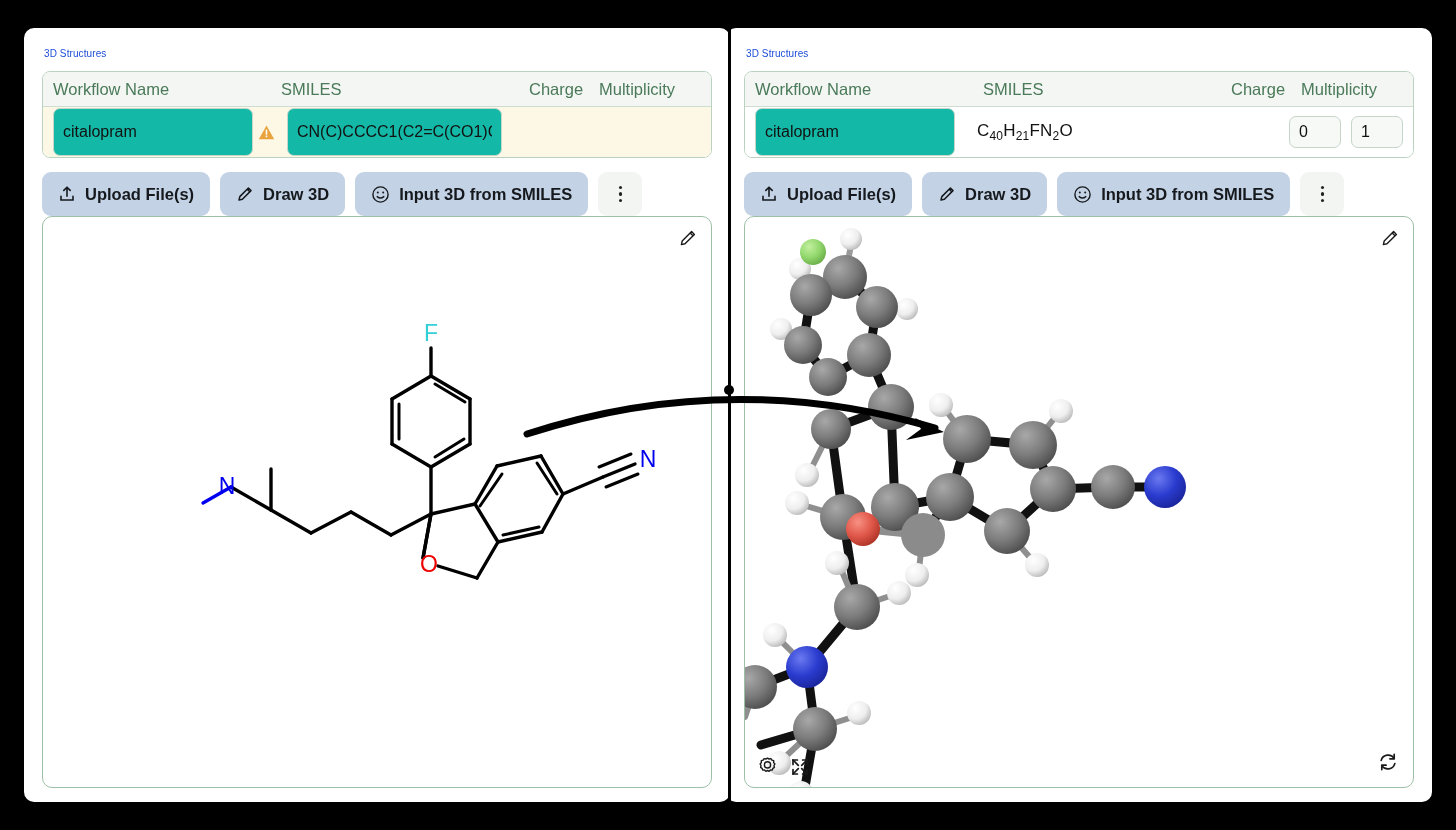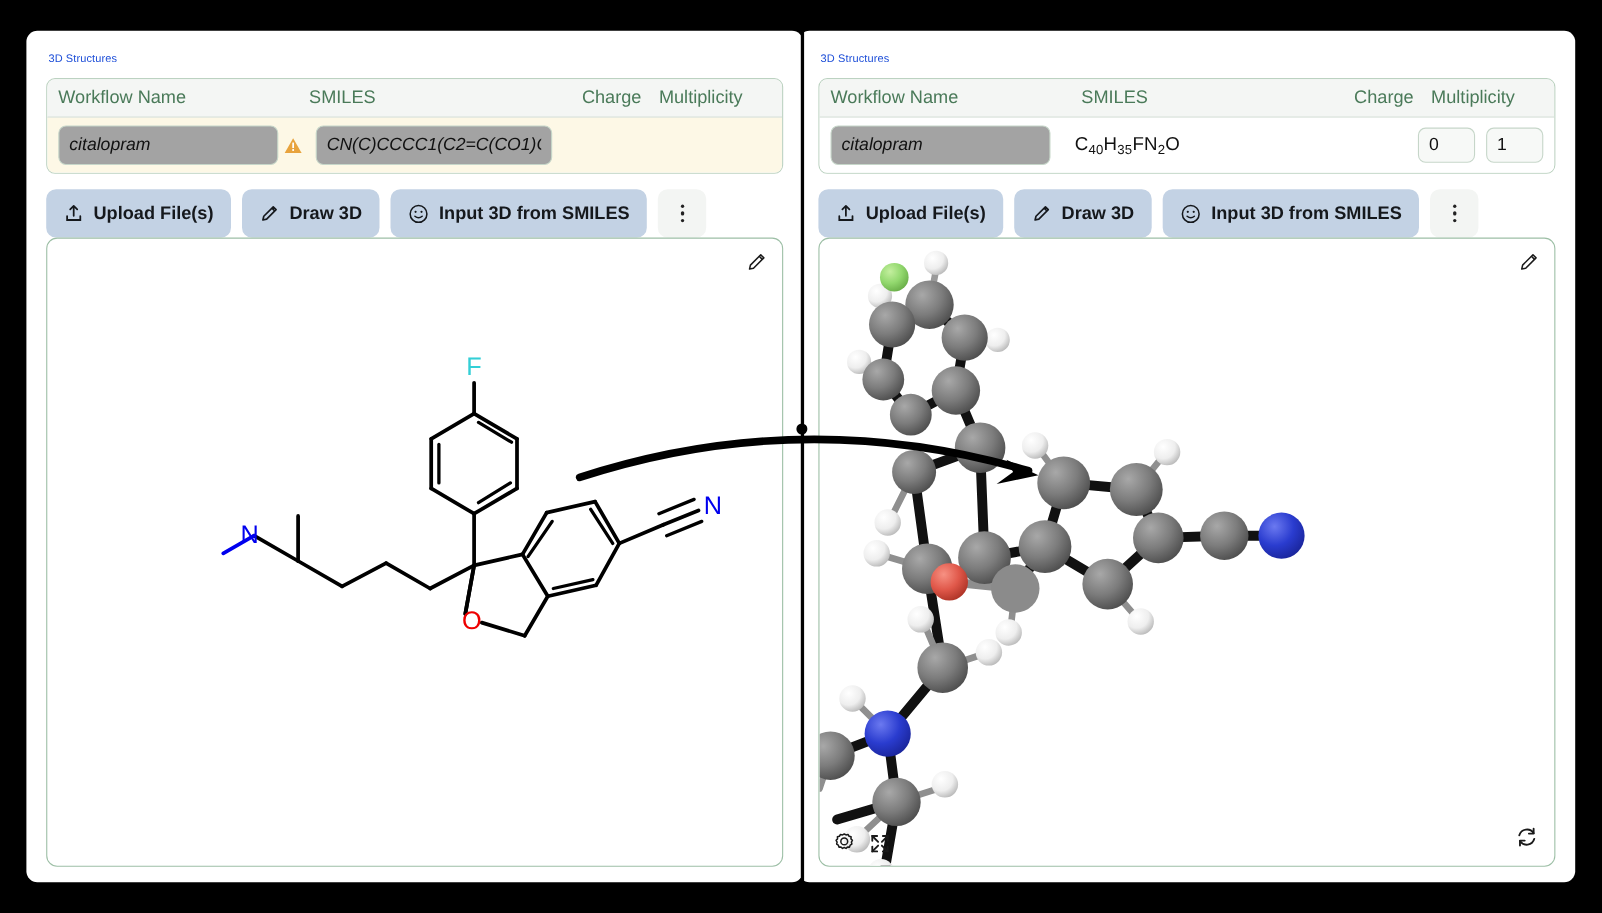--- a/index.html
+++ b/index.html
@@ -63,32 +63,31 @@
   .trow {
     display: flex;
     align-items: center;
     height: 50px;
     padding: 0 10px;
     background: #ffffff;
   }
   .trow.warn { background: #fdf8e6; }
 
   .cell-input {
-    height: 36px;
+    height: 48px;
     border: 1px solid #c6d6c9;
     border-radius: 7px;
-    background: #a3a3a3;
+    background: #14b8a6;
     display: flex;
     align-items: center;
     padding: 0 9px;
     font-size: 16px;
     color: #111;
     overflow: hidden;
     white-space: nowrap;
-    font-style: italic;
   }
   .name-input { width: 200px; }
   .smiles-input { width: 215px; margin-left: 8px; }
   .smiles-text {
     width: 100%;
     overflow: hidden;
     white-space: nowrap;
     display: block;
   }
   .warn-icon {
@@ -347,21 +346,21 @@
         <div class="th th-name">Workflow Name</div>
         <div class="th th-smiles">SMILES</div>
         <div class="th th-charge">Charge</div>
         <div class="th th-mult">Multiplicity</div>
       </div>
       <div class="trow">
         <div class="cell-input name-input">
           <span>citalopram</span>
         </div>
         <div class="formula">
-          <span id="formula-slot"><span>C</span><sub>40</sub><span>H</span><sub>35</sub><span>F</span><span>N</span><sub>2</sub><span>O</span></span>
+          <span id="formula-slot"><span>C</span><sub>40</sub><span>H</span><sub>21</sub><span>F</span><span>N</span><sub>2</sub><span>O</span></span>
         </div>
         <div class="spacer"></div>
         <div class="num-input">
           <span>0</span>
         </div>
         <div class="num-gap"></div>
         <div class="num-input">
           <span>1</span>
         </div>
       </div>

